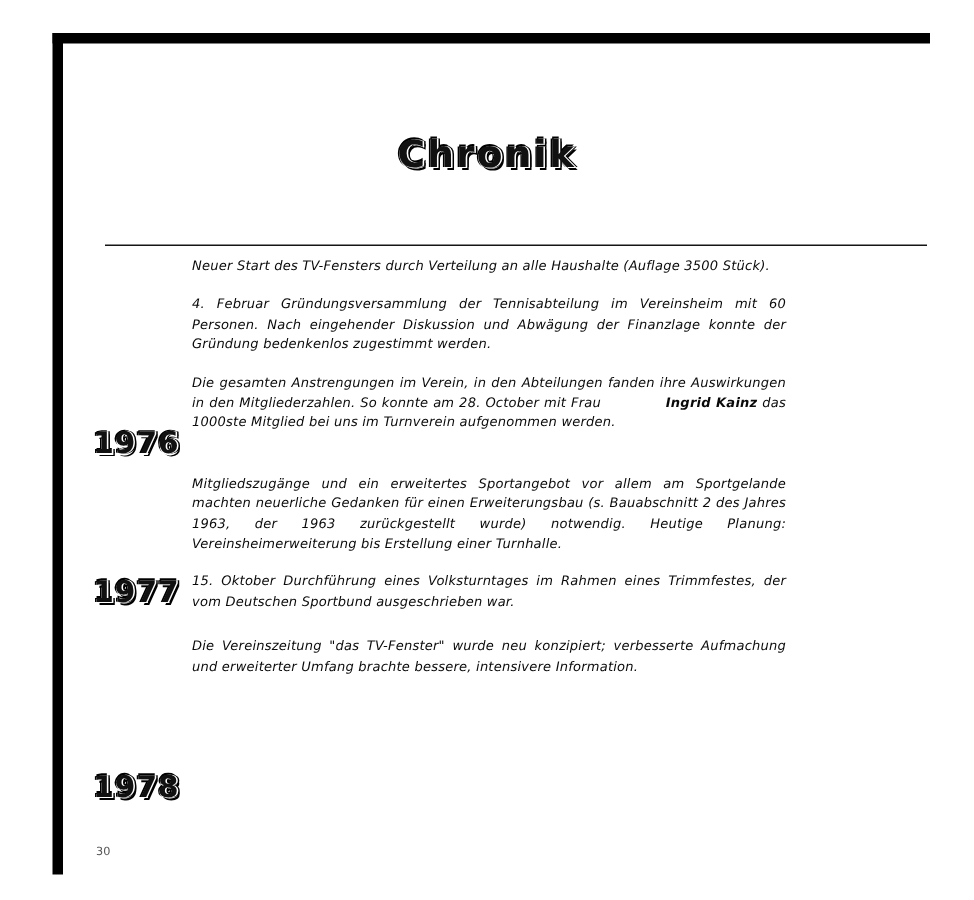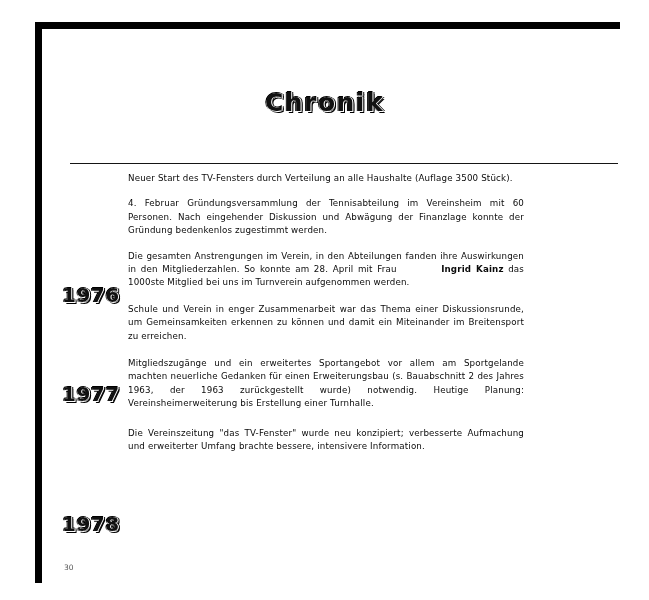--- a/index.html
+++ b/index.html
@@ -81,20 +81,21 @@
   }
 
   p.para {
     margin: 0 16px 12px 0;
     font-family: "DejaVu Sans", sans-serif;
     font-size: 8.7px;
     line-height: 13.4px;
     text-align: justify;
     color: #0a0a0a;
     letter-spacing: 0.15px;
+    font-style: italic;
   }
   p.para:last-child { margin-bottom: 0; }
 
   p.para b { font-weight: bold; padding-left: 40px; }
 
   
   .block { position: relative; }
   .spacer-1976 { height: 13px; }
   .spacer-1977 { height: 14px; }
   .spacer-1978 { height: 16px; }
@@ -144,29 +145,29 @@
   <div class="rule"></div>
 
   <div class="year" id="year-1976">1976</div>
   <div class="year" id="year-1977">1977</div>
   <div class="year" id="year-1978">1978</div>
 
   <div class="content" id="content-column">
       <div class="block">
         <p class="para"><span>Neuer Start des TV-Fensters durch Verteilung an alle Haushalte (Auflage 3500 Stück).</span></p>
         <p class="para"><span>4. Februar Gründungsversammlung der Tennisabteilung im Vereinsheim mit 60 Personen. Nach eingehender Diskussion und Abwägung der Finanzlage konnte der Gründung bedenkenlos zugestimmt werden.</span></p>
-        <p class="para"><span>Die gesamten Anstrengungen im Verein, in den Abteilungen fanden ihre Auswirkungen in den Mitgliederzahlen. So konnte am 28. April mit Frau </span><b>Ingrid Kainz</b><span> das 1000ste Mitglied bei uns im Turnverein aufgenommen werden.</span></p>
+        <p class="para"><span>Die gesamten Anstrengungen im Verein, in den Abteilungen fanden ihre Auswirkungen in den Mitgliederzahlen. So konnte am 28. October mit Frau </span><b>Ingrid Kainz</b><span> das 1000ste Mitglied bei uns im Turnverein aufgenommen werden.</span></p>
       </div>
       <div class="block">
         <div class="spacer-1976"></div>
-        <p class="para"><span>Schule und Verein in enger Zusammenarbeit war das Thema einer Diskussionsrunde, um Gemeinsamkeiten erkennen zu können und damit ein Miteinander im Breitensport zu erreichen.</span></p>
       </div>
       <div class="block">
         <div class="spacer-1977"></div>
         <p class="para"><span>Mitgliedszugänge und ein erweitertes Sportangebot vor allem am Sportgelande machten neuerliche Gedanken für einen Erweiterungsbau (s. Bauabschnitt 2 des Jahres 1963, der 1963 zurückgestellt wurde) notwendig. Heutige Planung: Vereinsheimerweiterung bis Erstellung einer Turnhalle.</span></p>
+        <p class="para"><span>15. Oktober Durchführung eines Volksturntages im Rahmen eines Trimmfestes, der vom Deutschen Sportbund ausgeschrieben war.</span></p>
       </div>
       <div class="block">
         <div class="spacer-1978"></div>
         <p class="para"><span>Die Vereinszeitung "das TV-Fenster" wurde neu konzipiert; verbesserte Aufmachung und erweiterter Umfang brachte bessere, intensivere Information.</span></p>
       </div>
     </div>
 
   <div class="page-number">30</div>
 
 </div>

